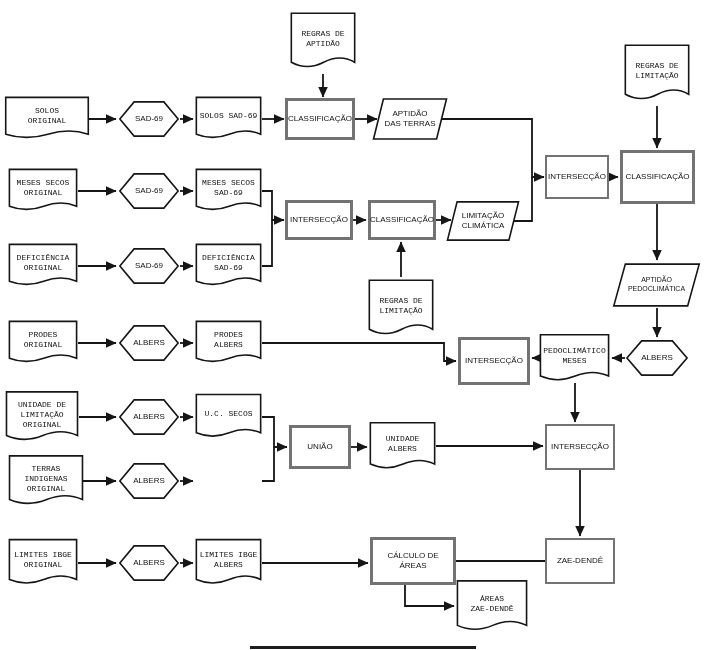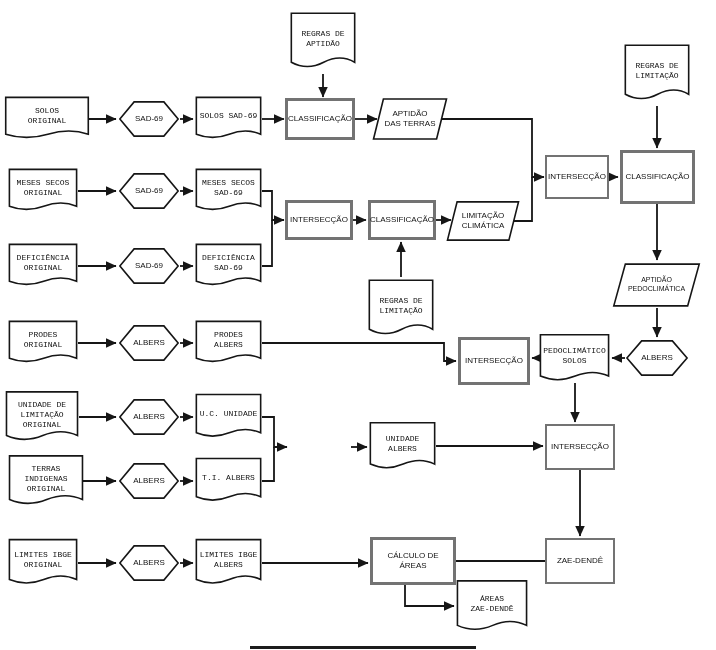--- a/index.html
+++ b/index.html
@@ -196,21 +196,21 @@
     <svg viewBox="0 0 100 40" preserveAspectRatio="none">
         <path d="M26,2 L74,2 L97,20 L74,38 L26,38 L3,20 Z" vector-effect="non-scaling-stroke"></path>
       </svg>
     <span class="lbl">ALBERS</span>
   </div>
   <div class="node doc" style="left:539px;top:332px;width:71px;height:54px">
     <svg viewBox="0 0 100 60" preserveAspectRatio="none">
         <path d="M2,3 L98,3 L98,49 Q76,41 51,49 Q26,57 2,49 Z" vector-effect="non-scaling-stroke"></path>
       </svg>
     <span class="lbl">PEDOCLIMÁTICO
-SOLOS</span>
+MESES</span>
   </div>
   <div class="node rect bold" style="left:458px;top:337px;width:72px;height:48px">
     <span class="lbl">INTERSECÇÃO</span>
   </div>
 
   <div class="node doc" style="left:8px;top:319px;width:70px;height:48px">
     <svg viewBox="0 0 100 60" preserveAspectRatio="none">
         <path d="M2,3 L98,3 L98,49 Q76,41 51,49 Q26,57 2,49 Z" vector-effect="non-scaling-stroke"></path>
       </svg>
     <span class="lbl">PRODES
@@ -241,44 +241,41 @@
   <div class="node hex" style="left:118px;top:398px;width:62px;height:38px">
     <svg viewBox="0 0 100 40" preserveAspectRatio="none">
         <path d="M26,2 L74,2 L97,20 L74,38 L26,38 L3,20 Z" vector-effect="non-scaling-stroke"></path>
       </svg>
     <span class="lbl">ALBERS</span>
   </div>
   <div class="node doc" style="left:195px;top:392px;width:67px;height:50px">
     <svg viewBox="0 0 100 60" preserveAspectRatio="none">
         <path d="M2,3 L98,3 L98,49 Q76,41 51,49 Q26,57 2,49 Z" vector-effect="non-scaling-stroke"></path>
       </svg>
-    <span class="lbl">U.C. UNIDADE</span>
+    <span class="lbl">U.C. SECOS</span>
   </div>
 
   <div class="node doc" style="left:8px;top:453px;width:76px;height:57px">
     <svg viewBox="0 0 100 60" preserveAspectRatio="none">
         <path d="M2,3 L98,3 L98,49 Q76,41 51,49 Q26,57 2,49 Z" vector-effect="non-scaling-stroke"></path>
       </svg>
     <span class="lbl">TERRAS
 INDIGENAS
 ORIGINAL</span>
   </div>
   <div class="node hex" style="left:118px;top:462px;width:62px;height:38px">
     <svg viewBox="0 0 100 40" preserveAspectRatio="none">
         <path d="M26,2 L74,2 L97,20 L74,38 L26,38 L3,20 Z" vector-effect="non-scaling-stroke"></path>
       </svg>
     <span class="lbl">ALBERS</span>
   </div>
-  <div class="node doc" style="left:195px;top:456px;width:67px;height:50px">
-    <svg viewBox="0 0 100 60" preserveAspectRatio="none">
-        <path d="M2,3 L98,3 L98,49 Q76,41 51,49 Q26,57 2,49 Z" vector-effect="non-scaling-stroke"></path>
-      </svg>
-    <span class="lbl">T.I. ALBERS</span>
-  </div>
-
+
+  <div class="node rect bold" style="left:289px;top:425px;width:62px;height:44px">
+    <span class="lbl">UNIÃO</span>
+  </div>
   <div class="node doc" style="left:369px;top:420px;width:67px;height:54px">
     <svg viewBox="0 0 100 60" preserveAspectRatio="none">
         <path d="M2,3 L98,3 L98,49 Q76,41 51,49 Q26,57 2,49 Z" vector-effect="non-scaling-stroke"></path>
       </svg>
     <span class="lbl">UNIDADE
 ALBERS</span>
   </div>
   <div class="node rect" style="left:545px;top:424px;width:70px;height:46px">
     <span class="lbl">INTERSECÇÃO</span>
   </div>

